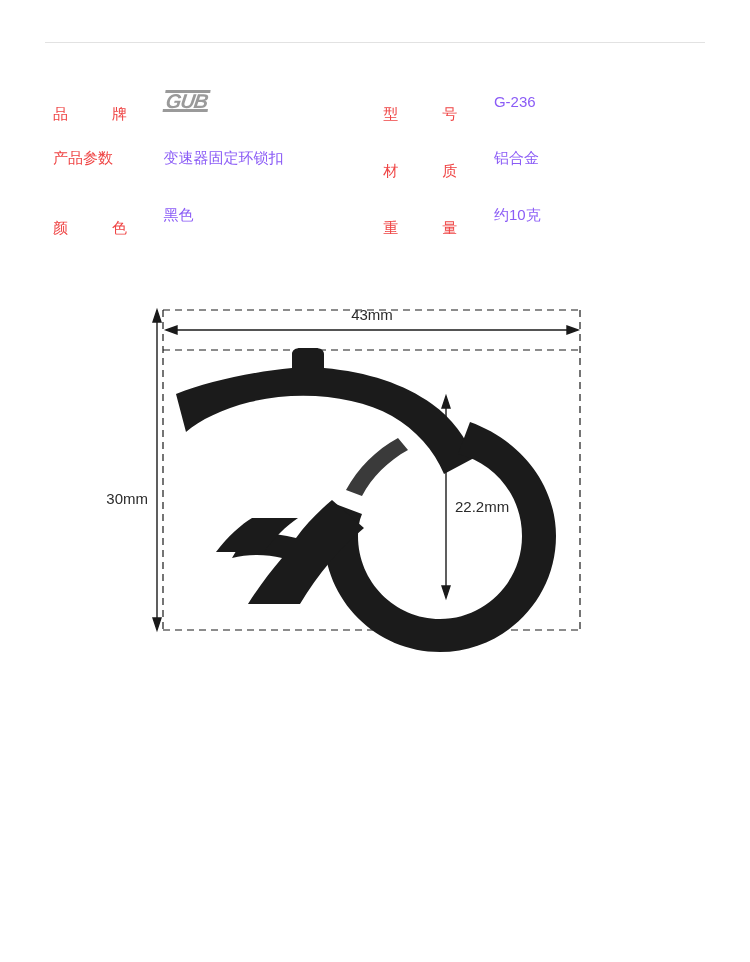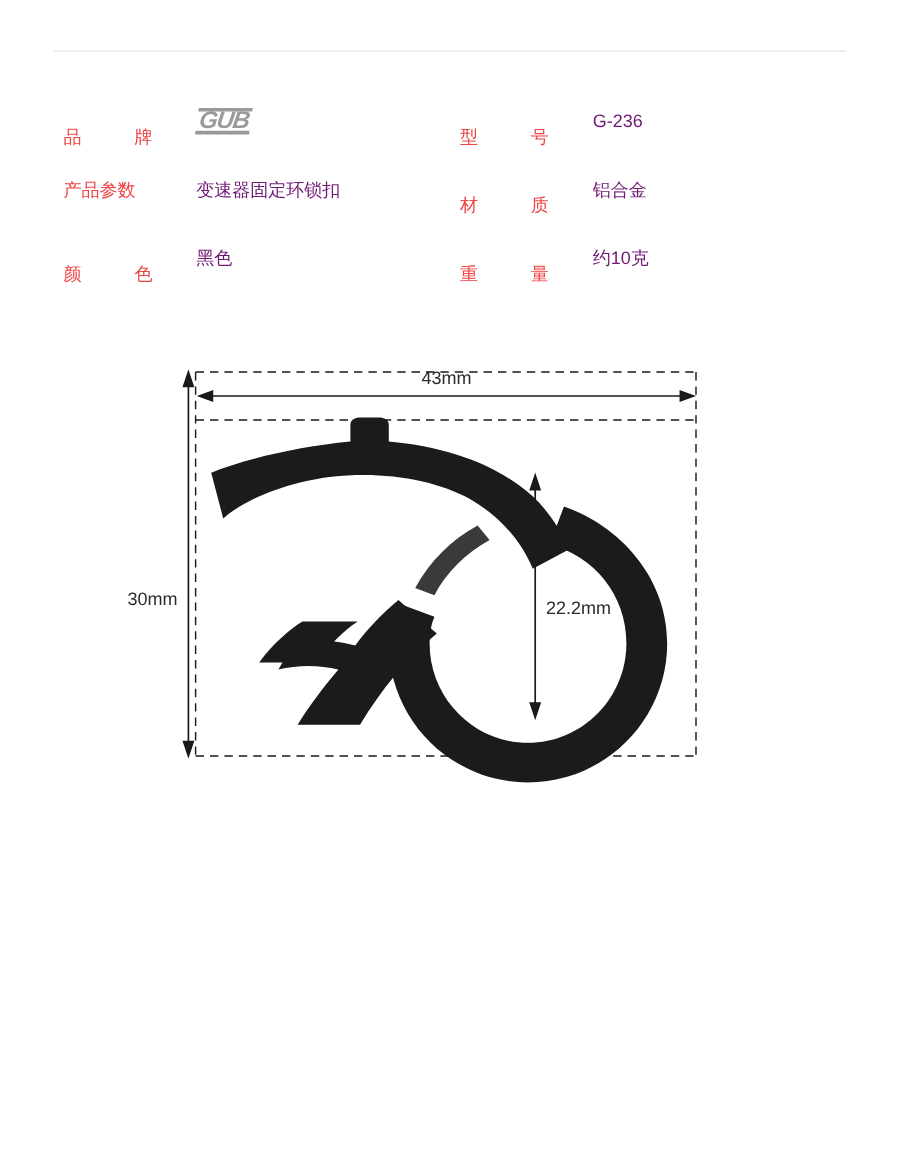--- a/index.html
+++ b/index.html
@@ -55,21 +55,21 @@
   }
   .lbl-col {
     width: 112px;
     padding-left: 8px !important;
   }
   .val-col {
     width: 218px;
   }
   .val {
     font-size: 15px;
-    color: #701a75;
+    color: #8b5cf6;
   }
   .brand-logo {
     display: inline-block;
     font-family: "Liberation Sans", sans-serif;
     font-size: 20px;
     font-weight: bold;
     font-style: italic;
     letter-spacing: -1px;
     color: #9a9a9a;
     transform: skewX(-8deg);

